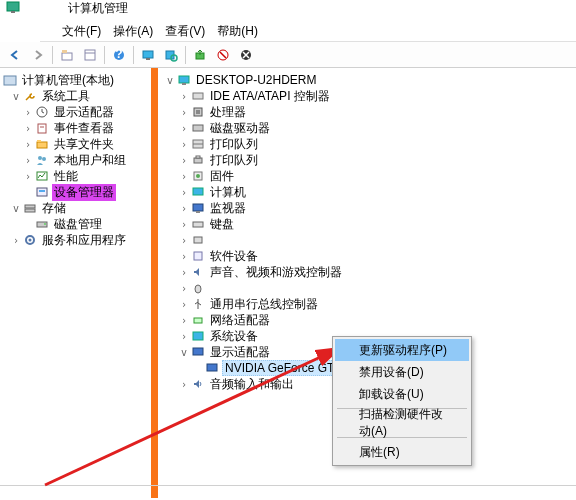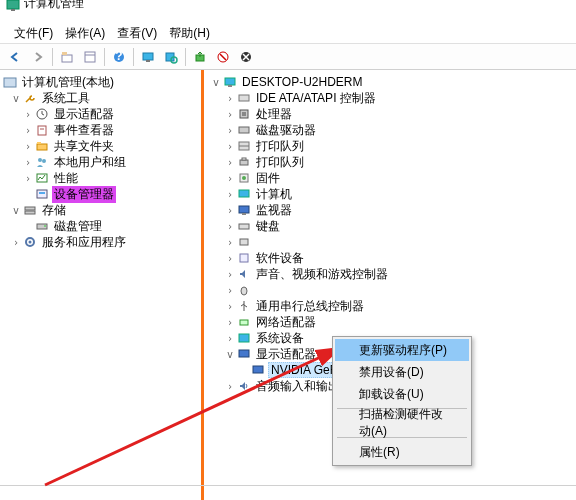--- a/index.html
+++ b/index.html
@@ -1,26 +1,26 @@
 <!DOCTYPE html>
 <html><head>
 <meta charset="utf-8">
 <style>
 * { box-sizing: border-box; margin: 0; padding: 0; font-family: "Microsoft YaHei", "Segoe UI", sans-serif; font-size: 12px; }
 body { background: #fff; width: 576px; height: 500px; overflow: hidden; position: relative; }
-.title-bar { height: 22px; display: flex; align-items: flex-end; padding: 12px 6px; background: #fff; }
+.title-bar { height: 22px; display: flex; align-items: flex-start; padding: 0 6px; background: #fff; gap: 44px; }
 .title-bar .app-icon { width: 14px; height: 14px; margin-right: 4px; }
 .title-text { color: #000; }
-.menu-bar { height: 20px; display: flex; align-items: center; padding: 0 8px; background: #fff; border-bottom: 1px solid #e0e0e0; }
+.menu-bar { height: 20px; display: flex; align-items: center; padding: 0 16px; background: #fff; border-bottom: 1px solid #e0e0e0; margin-left: 40px; }
 .menu-item { padding: 2px 6px; cursor: default; }
 .toolbar { height: 26px; display: flex; align-items: center; padding: 2px 4px; gap: 1px; border-bottom: 1px solid #d0d0d0; background: #fdfdfd; }
 .tb-btn { width: 22px; height: 22px; display: flex; align-items: center; justify-content: center; border: 1px solid transparent; }
 .tb-sep { width: 1px; height: 18px; background: #ccc; margin: 0 2px; }
 .main { display: flex; height: 430px; }
-.left-pane { width: 204px; border-right: 3px solid #f97316; overflow: hidden; position: relative; }
+.left-pane { width: 158px; border-right: 7px solid #f97316; overflow: hidden; position: relative; }
 .right-pane { flex: 1; position: relative; overflow: hidden; }
 .tree { padding: 4px 2px; }
 .tree-row { display: flex; align-items: center; height: 16px; padding: 1px 0; white-space: nowrap; cursor: default; }
 .tree-row .exp { width: 12px; text-align: center; color: #666; font-size: 10px; font-family: monospace; }
 .tree-row .spacer { display: inline-block; }
 .tree-row .ico { width: 16px; height: 16px; margin-right: 2px; display: inline-flex; align-items: center; justify-content: center; flex-shrink: 0; }
 .tree-row .lbl { padding: 0 2px; }
 .tree-row.sel-left .lbl { background: #d946ef; }
 .tree-row.sel-right .lbl { background: #cce8ff; border: 1px dotted #99c9ef; }
 .context-menu { position: absolute; left: 332px; top: 336px; width: 140px; background: #f0f0f0; border: 1px solid #a0a0a0; box-shadow: 2px 2px 4px rgba(0,0,0,.25); z-index: 100; padding: 2px; }

